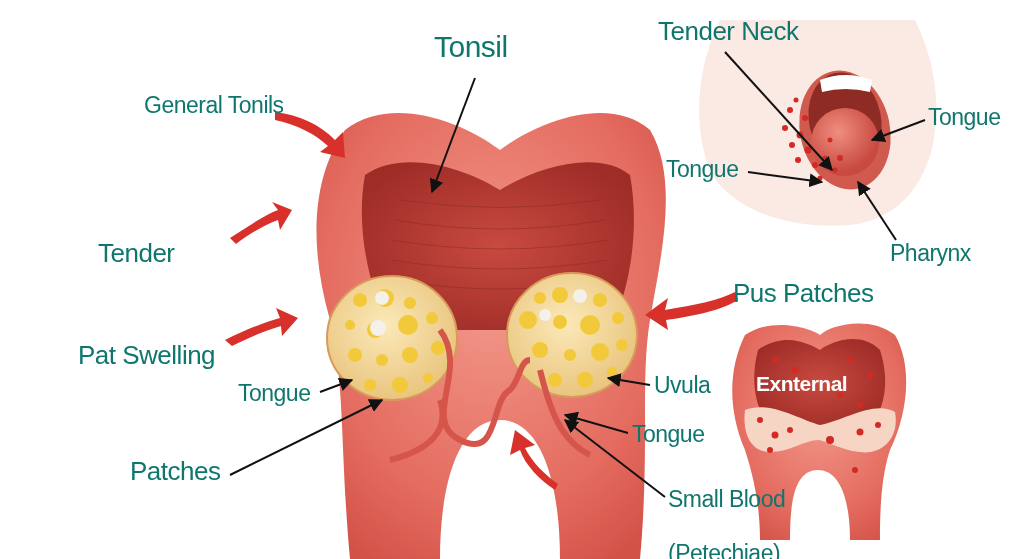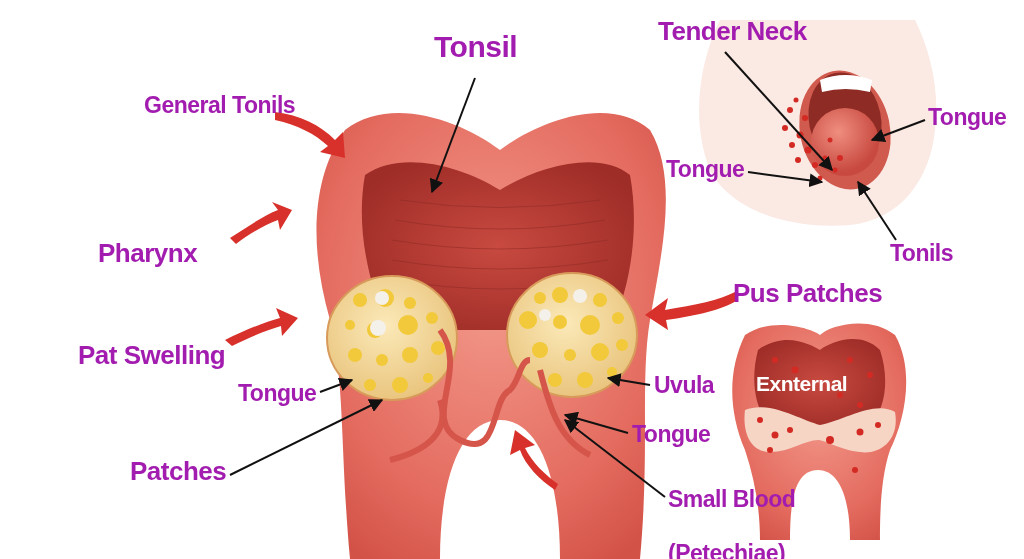--- a/index.html
+++ b/index.html
@@ -1,17 +1,17 @@
 <!DOCTYPE html>
 <html><head>
 <meta charset="utf-8">
 <style>
   html,body{margin:0;padding:0;background:#fff;}
   body{width:1024px;height:559px;position:relative;overflow:hidden;font-family:"Liberation Sans","DejaVu Sans",sans-serif;}
-  .lbl{position:absolute;color:#a21caf;font-weight:bold;font-stretch:condensed;letter-spacing:-0.5px;white-space:nowrap;}
+  .lbl{position:absolute;color:#0f766e;font-weight:normal;font-stretch:condensed;letter-spacing:-0.5px;white-space:nowrap;}
   .lg{font-size:30px;}
   .md{font-size:26px;}
   .sm{font-size:23px;}
   svg{position:absolute;left:0;top:0;}
   .ext{position:absolute;color:#fff;font-weight:bold;font-size:21px;letter-spacing:-0.5px;}
 </style>
 </head>
 <body>
 
 <svg width="1024" height="559" viewBox="0 0 1024 559">
@@ -156,28 +156,28 @@
     <line x1="665" y1="497" x2="565" y2="420"></line>
     <line x1="725" y1="52" x2="832" y2="170"></line>
     <line x1="925" y1="120" x2="872" y2="140"></line>
     <line x1="748" y1="172" x2="822" y2="182"></line>
     <line x1="896" y1="240" x2="858" y2="182"></line>
   </g>
 </svg>
 
 <div class="lbl lg" style="left:434px;top:30px;">Tonsil</div>
 <div class="lbl sm" style="left:112px;top:92px;margin-left:32px;">General Tonils</div>
-<div class="lbl md" style="left:98px;top:238px;">Pharynx</div>
+<div class="lbl md" style="left:98px;top:238px;">Tender</div>
 <div class="lbl md" style="left:78px;top:340px;">Pat Swelling</div>
 <div class="lbl sm" style="left:238px;top:380px;">Tongue</div>
 <div class="lbl md" style="left:130px;top:456px;">Patches</div>
 <div class="lbl md" style="left:733px;top:278px;text-align:center;">Pus Patches</div>
 <div class="lbl sm" style="left:654px;top:372px;">Uvula</div>
 <div class="lbl sm" style="left:632px;top:421px;">Tongue</div>
 <div class="lbl sm" style="left:668px;top:486px;">Small Blood</div>
 <div class="lbl sm" style="left:668px;top:540px;">(Petechiae)</div>
 
 <div class="lbl md" style="left:658px;top:16px;">Tender Neck</div>
 <div class="lbl sm" style="left:928px;top:104px;">Tongue</div>
 <div class="lbl sm" style="left:666px;top:156px;">Tongue</div>
-<div class="lbl sm" style="left:890px;top:240px;">Tonils</div>
+<div class="lbl sm" style="left:890px;top:240px;">Pharynx</div>
 
 <div class="ext" style="left:756px;top:372px;">Exnternal</div>
 
 </body></html>

